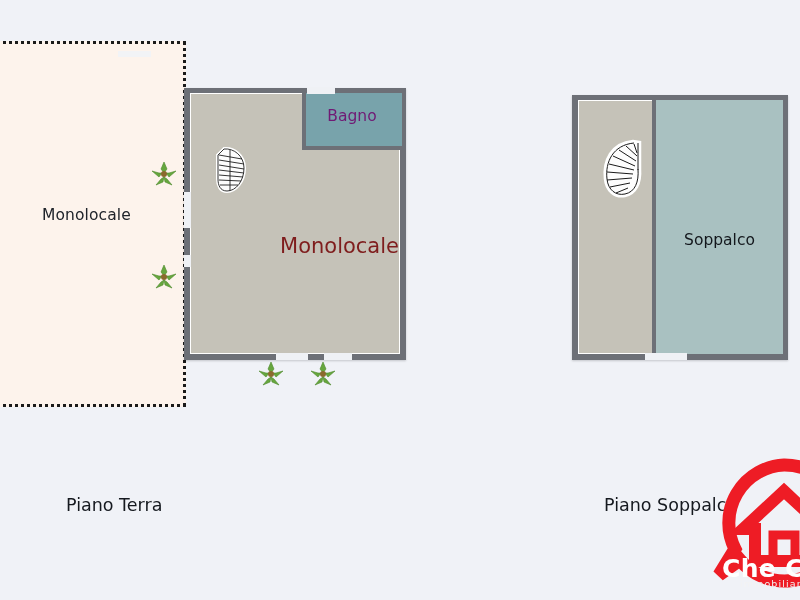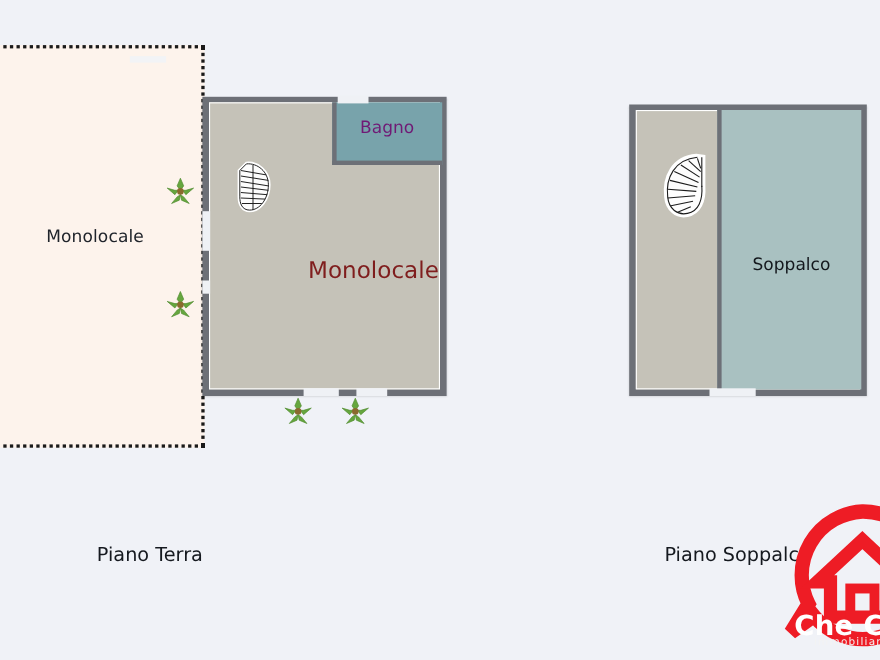--- a/index.html
+++ b/index.html
@@ -179,21 +179,21 @@
   .plant-3 { left: 258px; top: 361px; }
   .plant-4 { left: 310px; top: 361px; }
 
   
   .floor-title {
     position: absolute;
     font-size: 17.5px;
     color: #15191f;
     white-space: nowrap;
   }
-  .floor-title-gf { left: 88px;  top: 495px; }
+  .floor-title-gf { left: 66px;  top: 495px; }
   .floor-title-uf { left: 604px; top: 495px; }
 
   
   .watermark {
     position: absolute;
     left: 709px;
     top: 457px;
     width: 150px;
     height: 143px;
     pointer-events: none;

